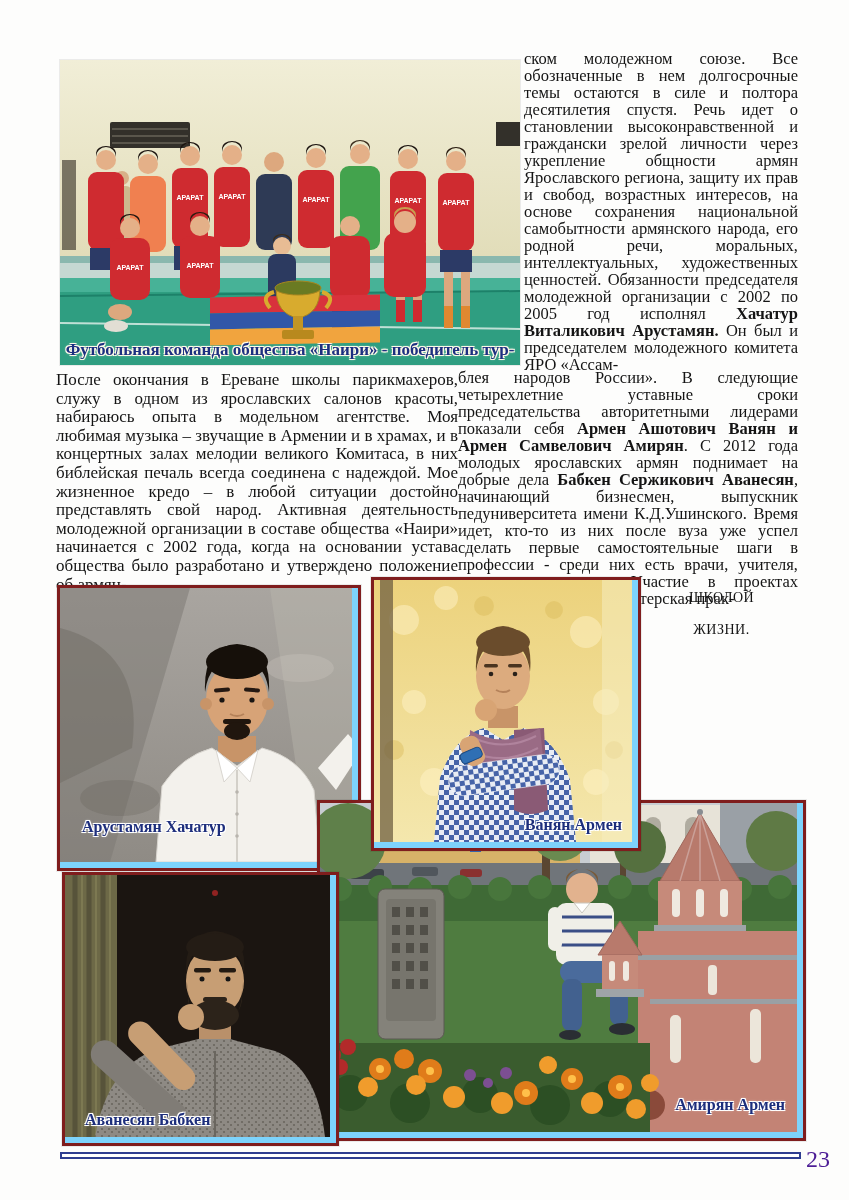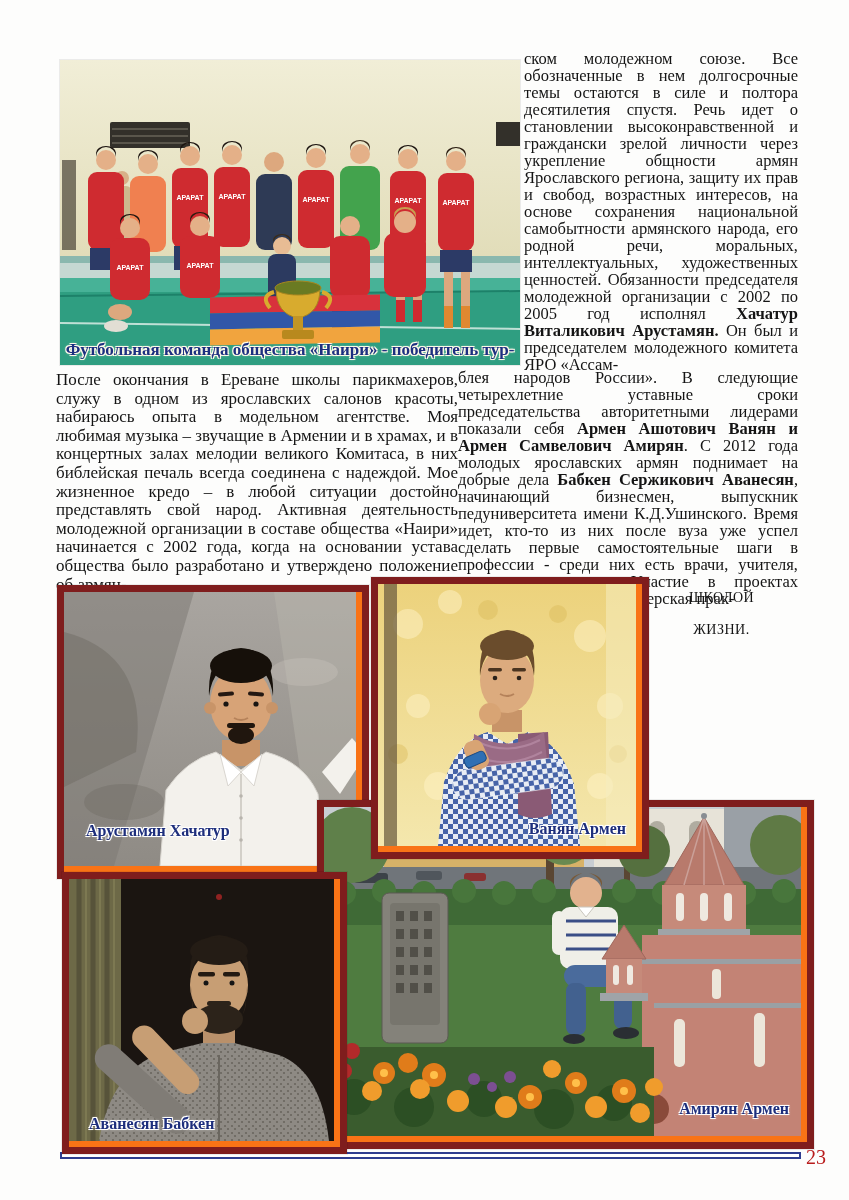--- a/index.html
+++ b/index.html
@@ -1,34 +1,34 @@
 <!DOCTYPE html>
 <html lang="ru"><head>
 <meta charset="utf-8">
 <style>
   html,body{margin:0;padding:0;background:#ffffff;}
   .page{position:relative;width:849px;height:1200px;background:#fdfdfc;overflow:hidden;
         font-family:"Liberation Serif", serif;color:#141414;}
   .bodytext{position:absolute;text-align:justify;font-size:16.5px;line-height:17px;}
   .bodytext.leftcol{font-size:17px;line-height:18.6px;}
   .bseg{font-weight:bold;}
-  .photo{position:absolute;background:#f97316;outline:1px solid rgba(0,0,0,0.07);}
-  .photo.framed{border:7px solid #7f1d1d;}
+  .photo{position:absolute;background:#7dd3fc;outline:1px solid rgba(0,0,0,0.07);}
+  .photo.framed{border:3px solid #7f1d1d;}
   .photo svg{display:block;}
   .photo-caption{position:absolute;font-weight:bold;color:#1d2e7c;font-size:16px;
      text-shadow:-1px -1px 0 #fff,1px -1px 0 #fff,-1px 1px 0 #fff,1px 1px 0 #fff,0 0 3px #ffffff;
      white-space:nowrap;}
   .team-caption{position:absolute;left:0;right:0;bottom:5px;text-align:center;
      font-weight:bold;color:#1c2f80;font-size:17px;line-height:21px;
      text-shadow:-1px -1px 0 #fffbe8,1px -1px 0 #fffbe8,-1px 1px 0 #fffbe8,1px 1px 0 #fffbe8,0 0 3px #ffffff;}
   .narrowcol{font-size:16px;line-height:17.4px;}
   .school{display:block;text-align:center;font-size:14px;line-height:24px;letter-spacing:.5px;margin-top:8px;}
   .footer-rule{position:absolute;left:60px;top:1152px;width:741px;height:7px;
      border:2px solid #2e3d90;background:#ffffff;box-sizing:border-box;}
-  .page-number{position:absolute;left:806px;top:1146px;font-size:20px;color:#b91c1c;}
+  .page-number{position:absolute;left:806px;top:1146px;font-size:24px;color:#4c1d95;}
 </style>
 </head>
 <body>
 
 <div class="page">
 
   <div class="photo" style="left:60px;top:60px;width:460px;height:305px;z-index:1;">
     <svg width="460" height="305" viewBox="0 0 460 305">
       <defs>
         <linearGradient id="twall" x1="0" y1="0" x2="0" y2="1">

